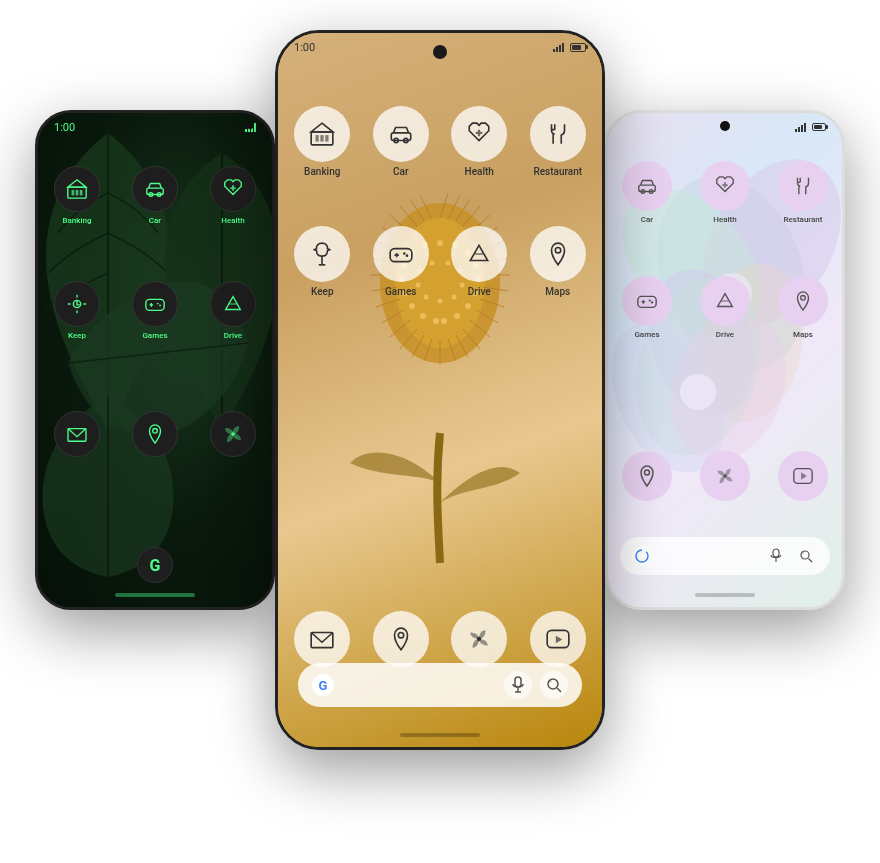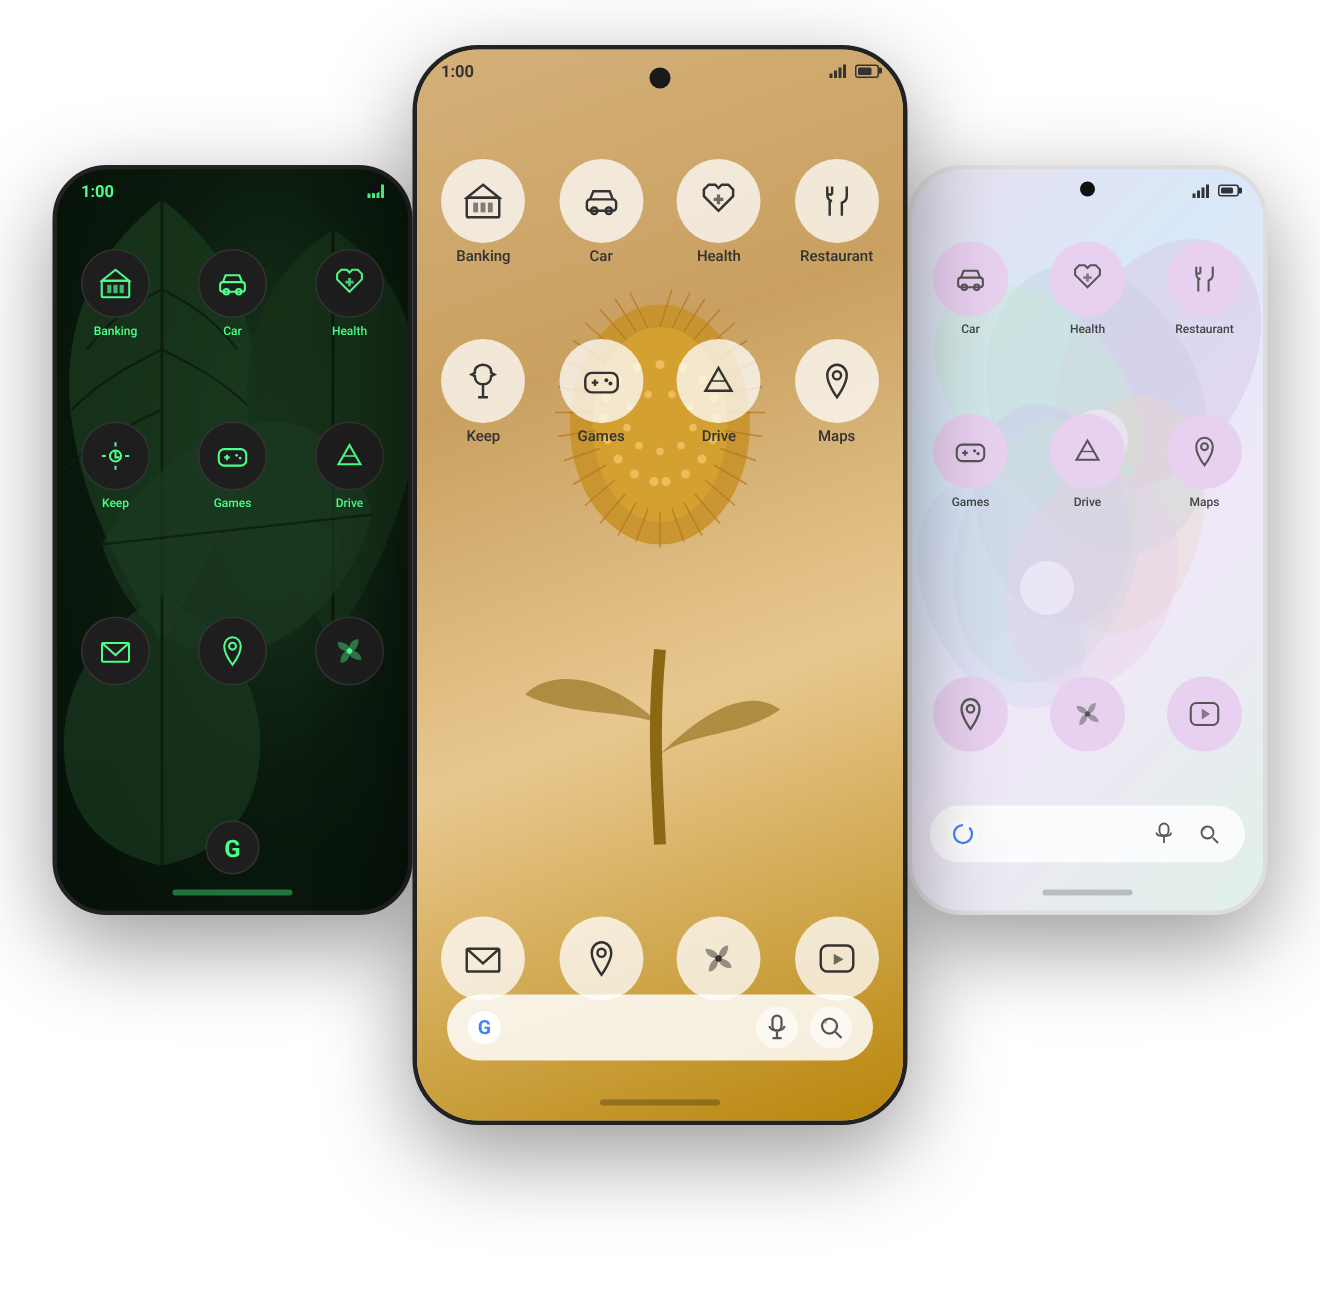--- a/index.html
+++ b/index.html
@@ -104,21 +104,21 @@
       height: 28px;
       display: flex;
       align-items: center;
       justify-content: space-between;
       padding: 6px 16px;
       z-index: 10;
     }
 
     .status-time {
       font-size: 11px;
-      font-weight: 700;
+      font-weight: 400;
       color: #fff;
     }
 
     .status-time-dark { color: #4cff8a; }
     .status-time-beige { color: #333; }
 
     .status-icons {
       display: flex;
       align-items: center;
       gap: 3px;

